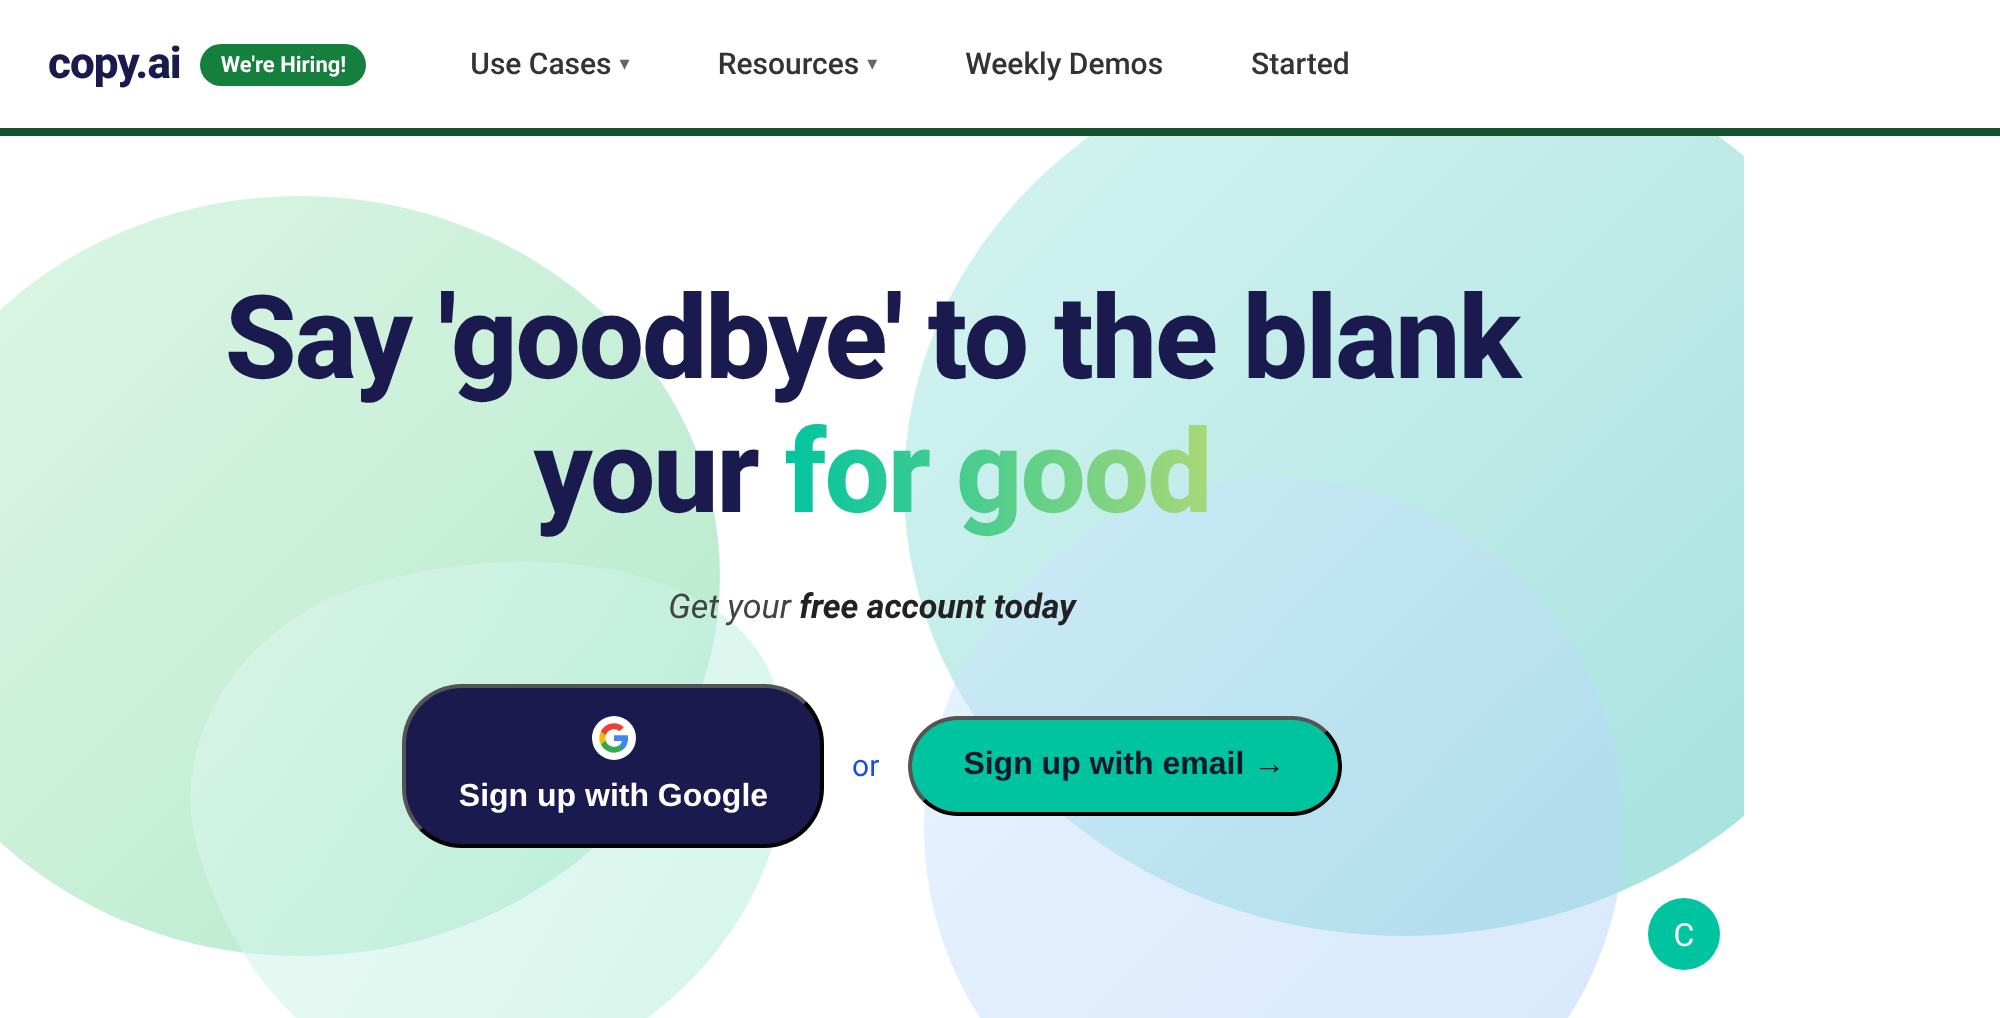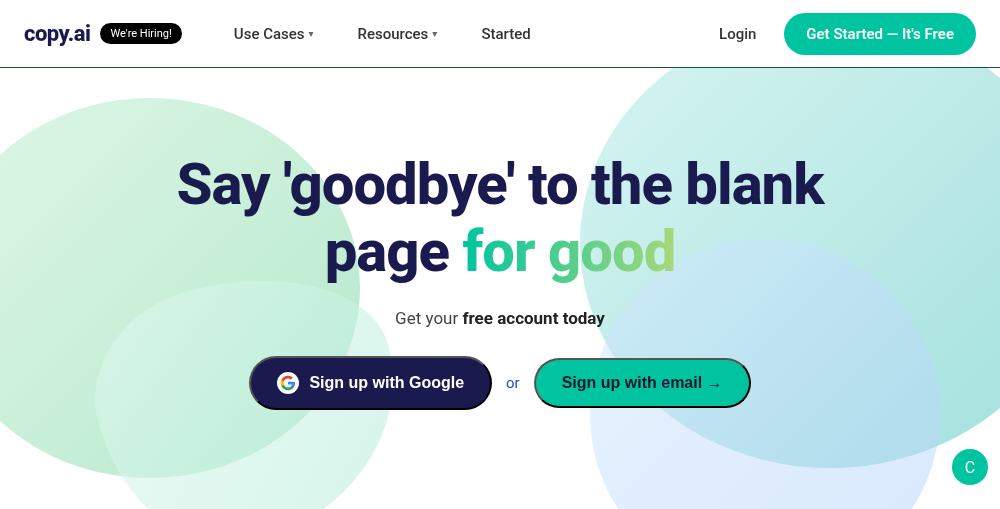--- a/index.html
+++ b/index.html
@@ -13,45 +13,45 @@
 
     
     nav {
       display: flex;
       align-items: center;
       padding: 0 24px;
       height: 68px;
       background: #fff;
       position: relative;
       z-index: 10;
-      border-bottom: 1px solid #14532d;
+      border-bottom: 4px solid #14532d;
     }
     .nav-logo {
       display: flex;
       align-items: center;
       gap: 10px;
       margin-right: 40px;
     }
     .logo-text {
       font-size: 22px;
       font-weight: 800;
       color: #1a1a4e;
       letter-spacing: -0.5px;
     }
     .logo-text span {
       color: #1a1a4e;
     }
     .logo-dot {
       color: #00c4a0;
     }
     .hiring-badge {
-      background: #000000;
+      background: #15803d;
       color: #fff;
       font-size: 11px;
-      font-weight: 400;
+      font-weight: 700;
       padding: 4px 10px;
       border-radius: 20px;
     }
     .nav-links {
       display: flex;
       align-items: center;
       gap: 20px;
       flex: 1;
     }
     .nav-link {
@@ -89,21 +89,21 @@
       font-weight: 600;
       padding: 12px 22px;
       border-radius: 30px;
       cursor: pointer;
       white-space: nowrap;
     }
 
     
     .hero {
       position: relative;
-      width: 1000px;
+      width: 872px;
       height: 441px;
       overflow: hidden;
       background: #fff;
       display: flex;
       flex-direction: column;
       align-items: center;
       justify-content: center;
     }
 
     
@@ -172,20 +172,21 @@
     .hero-title .for-good {
       background: linear-gradient(90deg, #00c4a0, #a8d878);
       -webkit-background-clip: text;
       -webkit-text-fill-color: transparent;
       background-clip: text;
     }
     .hero-subtitle {
       font-size: 17px;
       color: #444;
       margin-bottom: 28px;
+      font-style: italic;
     }
     .hero-subtitle strong {
       font-weight: 700;
       color: #222;
     }
     .hero-buttons {
       display: flex;
       align-items: center;
       justify-content: center;
       gap: 14px;
@@ -195,20 +196,21 @@
       display: flex;
       align-items: center;
       gap: 10px;
       background: #1a1a4e;
       color: #fff;
       font-size: 16px;
       font-weight: 600;
       padding: 14px 26px;
       border-radius: 30px;
       cursor: pointer;
+      flex-direction: column;
     }
     .google-icon {
       width: 22px;
       height: 22px;
       background: #fff;
       border-radius: 50%;
       display: flex;
       align-items: center;
       justify-content: center;
       font-size: 13px;
@@ -267,41 +269,40 @@
   <div class="nav-links">
     <a class="nav-link">
       <span>Use Cases</span>
       <span class="chevron">▾</span>
     </a>
     <a class="nav-link">
       <span>Resources</span>
       <span class="chevron">▾</span>
     </a>
     <a class="nav-link">
+      <span>Weekly Demos</span>
+    </a>
+    <a class="nav-link">
       <span>Started</span>
     </a>
-  </div>
-  <div class="nav-right">
-    <span class="login-btn">Login</span>
-    <span class="get-started-btn">Get Started — It's Free</span>
   </div>
 </nav>
 
 <div class="hero">
   <div class="bg-shapes">
     <div class="shape-green"></div>
     <div class="shape-teal"></div>
     <div class="shape-blue-light"></div>
     <div class="shape-mint"></div>
   </div>
 
   <div class="hero-content">
     <h1 class="hero-title">
       <span>Say 'goodbye' to the blank</span><br>
-      <span>page </span><span class="for-good">for good</span>
+      <span>your </span><span class="for-good">for good</span>
     </h1>
     <p class="hero-subtitle">
       <span>Get your </span><strong>free account today</strong>
     </p>
     <div class="hero-buttons">
       <button class="btn-google">
         <span class="google-icon">
           <svg width="16" height="16" viewBox="0 0 24 24">
             <path d="M22.56 12.25c0-.78-.07-1.53-.2-2.25H12v4.26h5.92c-.26 1.37-1.04 2.53-2.21 3.31v2.77h3.57c2.08-1.92 3.28-4.74 3.28-8.09z" fill="#4285F4"></path>
             <path d="M12 23c2.97 0 5.46-.98 7.28-2.66l-3.57-2.77c-.98.66-2.23 1.06-3.71 1.06-2.86 0-5.29-1.93-6.16-4.53H2.18v2.84C3.99 20.53 7.7 23 12 23z" fill="#34A853"></path>

